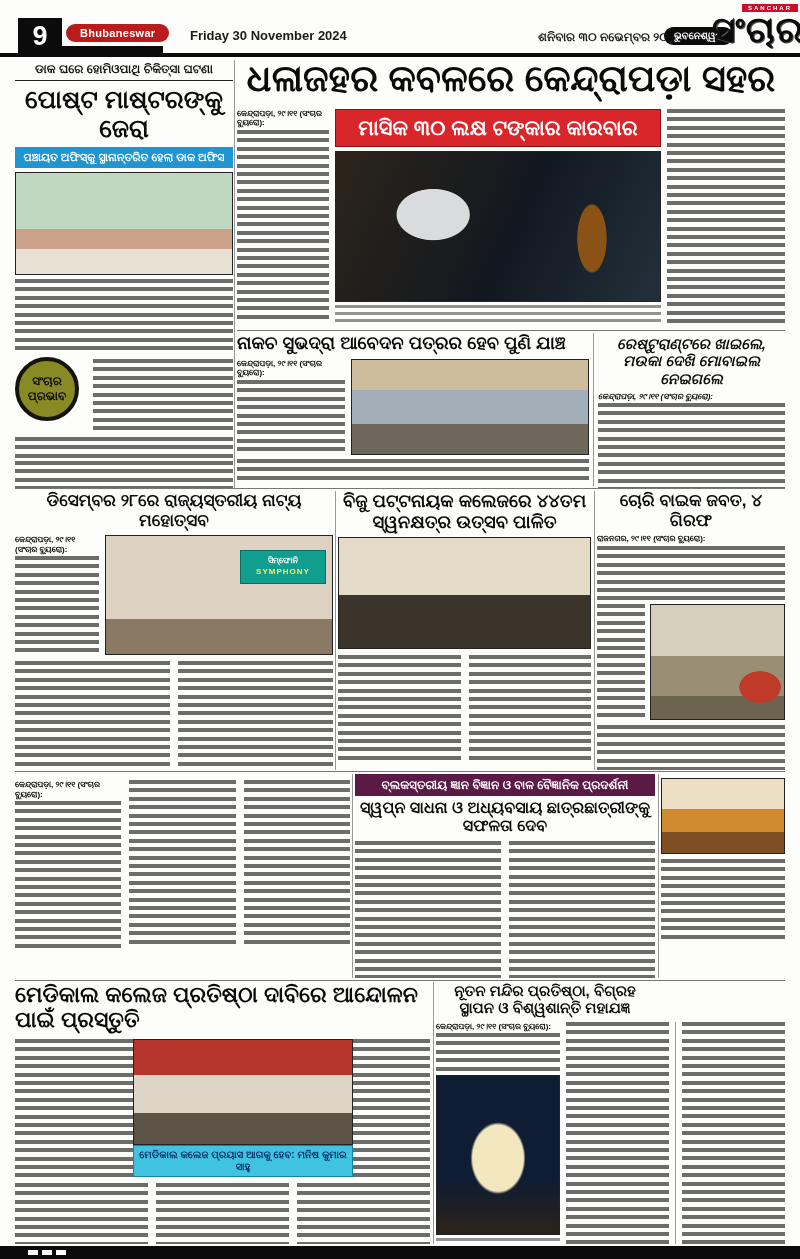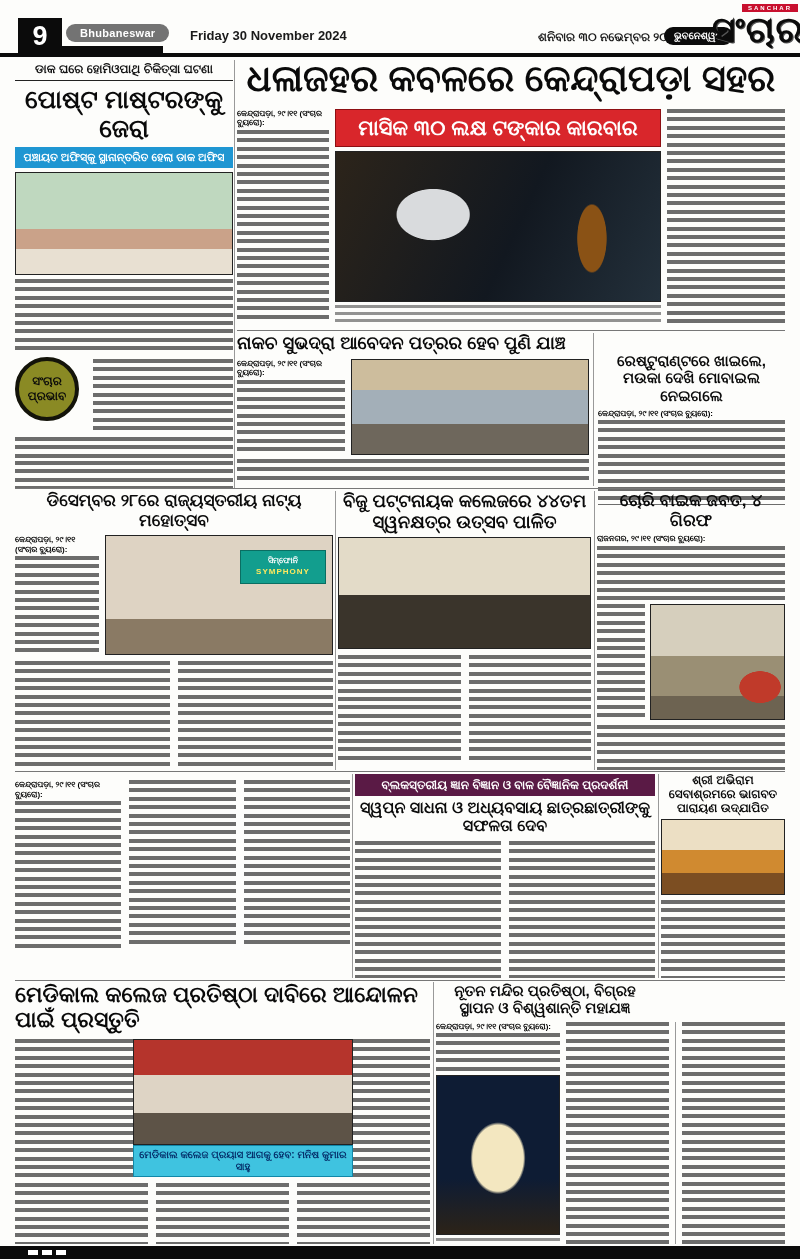--- a/index.html
+++ b/index.html
@@ -4,21 +4,21 @@
 <style>
   * { margin:0; padding:0; box-sizing:border-box; }
   html,body { background:#888; }
   body { font-family:"Liberation Sans","DejaVu Sans",sans-serif; }
   .page { position:relative; width:800px; height:1259px; background:#fdfdfb; margin:0 auto; overflow:hidden; color:#111; }
 
   
   .pagenum-box { position:absolute; left:18px; top:18px; width:44px; height:36px; background:#0b0b0b; color:#fff;
                  display:flex; align-items:center; justify-content:center; font-size:27px; font-weight:bold; }
   .pagenum-tail { position:absolute; left:18px; top:46px; width:145px; height:8px; background:#0b0b0b; }
-  .edition-pill { position:absolute; left:66px; top:24px; background:#737373; color:#fff; font-size:11px; font-weight:bold;
+  .edition-pill { position:absolute; left:66px; top:24px; background:#b91c1c; color:#fff; font-size:11px; font-weight:bold;
                   padding:3px 14px; border-radius:9px; letter-spacing:.3px; }
   .date-en { position:absolute; left:190px; top:28px; font-size:13px; font-weight:bold; color:#1a1a1a; }
   .date-od { position:absolute; left:538px; top:30px; font-size:12px; font-weight:bold; color:#1a1a1a; }
   .city-pill { position:absolute; left:664px; top:27px; background:#0b0b0b; color:#fff; font-size:10px; font-weight:bold;
                padding:3px 10px; border-radius:9px; }
   .masthead { position:absolute; left:712px; top:10px; font-size:36px; font-weight:900; color:#0b0b0b; letter-spacing:1px;
               text-shadow:1px 1px 0 #555; line-height:1.1; }
   .masthead-tag { position:absolute; left:742px; top:4px; background:#c8102e; color:#fff; font-size:6px; font-weight:bold;
                   letter-spacing:2px; padding:1px 6px; }
   .head-rule { position:absolute; left:0; top:53px; width:800px; height:4px; background:#0b0b0b; }
@@ -121,21 +121,21 @@
     <div style="display:flex;gap:6px;margin-top:5px;height:96px;">
       <div class="col" style="flex:0 0 108px;">
         <span class="dl">କେନ୍ଦ୍ରାପଡ଼ା, ୨୯।୧୧ (ସଂଚାର ବ୍ୟୁରୋ):</span>
         <div class="gr"></div>
       </div>
       <div class="photo ph-meet" style="flex:1;"></div>
     </div>
     <div class="gr" style="height:24px;margin-top:4px;"></div>
   </div>
 
-  <div class="art" style="left:598px;top:352px;width:187px;height:153px;border-left:0;">
+  <div class="art" style="left:598px;top:335px;width:187px;height:153px;border-left:0;font-style:italic;">
     <div class="hl" style="font-size:15px;">ରେଷ୍ଟୁରାଣ୍ଟରେ ଖାଇଲେ, ମଉକା ଦେଖି ମୋବାଇଲ ନେଇଗଲେ</div>
     <div class="col" style="height:104px;margin-top:5px;">
       <span class="dl">କେନ୍ଦ୍ରାପଡ଼ା, ୨୯।୧୧ (ସଂଚାର ବ୍ୟୁରୋ):</span>
       <div class="gr"></div>
     </div>
   </div>
 
   <div class="art" style="left:15px;top:491px;width:318px;height:279px;">
     <div class="hl" style="font-size:17px;text-align:center;">ଡିସେମ୍ବର ୨୮ରେ ରାଜ୍ୟସ୍ତରୀୟ ନାଟ୍ୟ ମହୋତ୍ସବ</div>
     <div style="display:flex;gap:6px;margin-top:5px;height:120px;">
@@ -208,21 +208,20 @@
       <div class="col">
           <div class="gr"></div>
         </div>
       <div class="col">
           <div class="gr"></div>
         </div>
     </div>
   </div>
 
   <div class="art" style="left:661px;top:774px;width:124px;height:204px;">
-    <div class="hl" style="font-size:12px;">ଶ୍ରୀ ଅଭିରାମ ସେବାଶ୍ରମରେ ଭାଗବତ ପାରାୟଣ ଉଦ୍‌ଯାପିତ</div>
     <div class="photo ph-ashram" style="height:76px;margin-top:4px;"></div>
     <div class="gr" style="height:84px;margin-top:5px;"></div>
   </div>
 
   <div class="art" style="left:15px;top:982px;width:415px;height:262px;">
     <div class="hl" style="font-size:22px;text-align:left;">ମେଡିକାଲ କଲେଜ ପ୍ରତିଷ୍ଠା ଦାବିରେ ଆନ୍ଦୋଳନ ପାଇଁ ପ୍ରସ୍ତୁତି</div>
     <div style="display:flex;gap:0;margin-top:6px;height:138px;">
       <div class="gr" style="flex:0 0 118px;"></div>
       <div style="flex:0 0 220px;display:flex;flex-direction:column;">
         <div class="photo ph-medical" style="flex:1;"></div>

